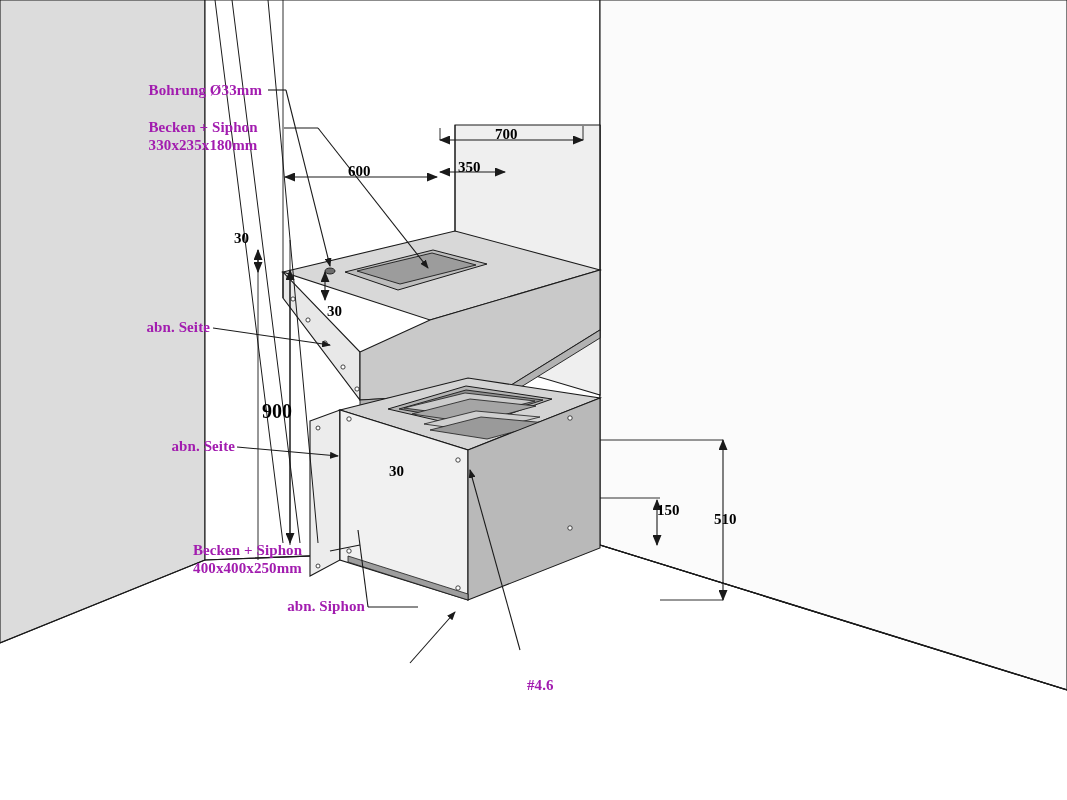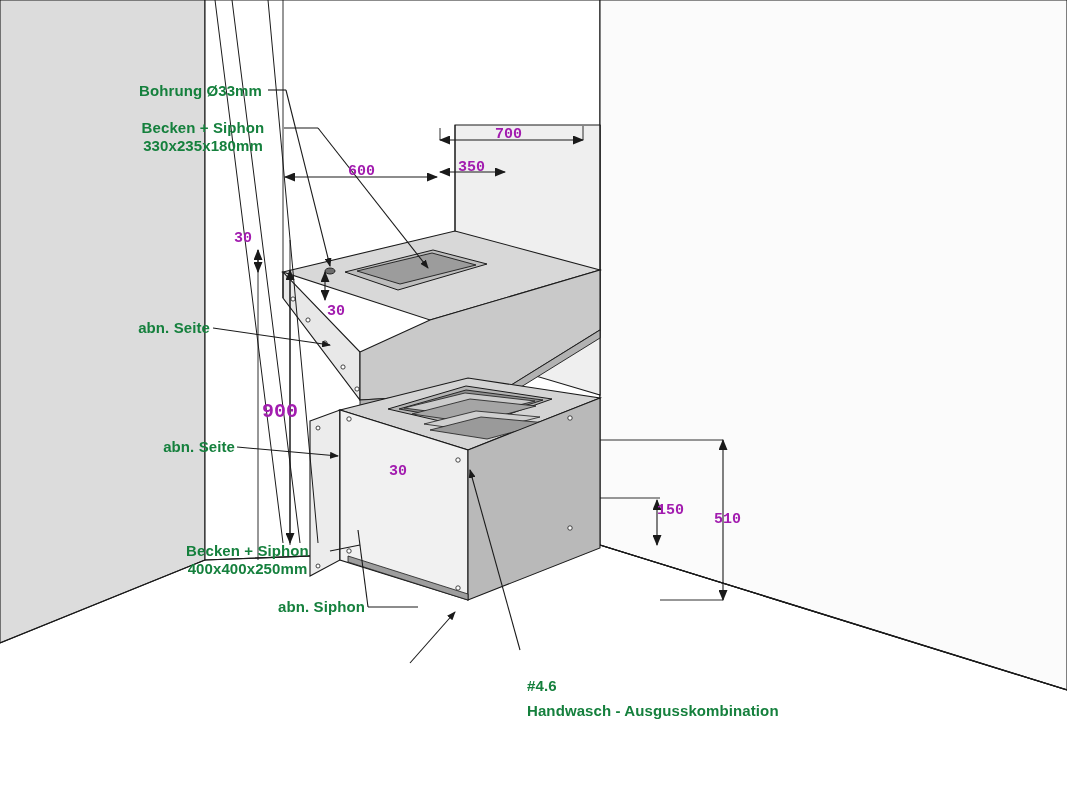--- a/index.html
+++ b/index.html
@@ -15,35 +15,35 @@
     overflow: hidden;
     font-family: "Liberation Serif", serif;
   }
   #stage svg {
     position: absolute;
     left: 0;
     top: 0;
   }
   .lbl {
     position: absolute;
-    font-family: Liberation Sans, sans-serif;
+    font-family: Liberation Serif, serif;
     font-weight: bold;
-    color: #15803d;
+    color: #a21caf;
     white-space: pre;
     line-height: 1.18;
     letter-spacing: 0.1px;
   }
   .lbl.c { text-align: center; }
   .lbl.r { text-align: right; }
   .lbl.l { text-align: left; margin-top: 38px; }
   .dim {
     position: absolute;
-    font-family: Liberation Mono, monospace;
+    font-family: Liberation Serif, serif;
     font-weight: bold;
-    color: #a21caf;
+    color: #000000;
     white-space: pre;
   }
 </style>
 </head>
 <body>
 
 <div id="stage">
 
   <svg width="1067" height="800" viewBox="0 0 1067 800">
     <defs>
@@ -211,21 +211,20 @@
   <div class="lbl r" style="left:85px; top:438px; width:150px; font-size:15px;">abn. Seite</div>
 
   <div class="lbl c" style="left:160px; top:542px; width:175px; font-size:15px;">Becken + Siphon
 400x400x250mm</div>
 
   <div class="lbl r" style="left:190px; top:598px; width:175px; font-size:15px;">abn. Siphon</div>
 
 
   <div class="lbl l" style="left:527px; top:639px; font-size:15px;">#4.6</div>
 
-  <div class="lbl l" style="left:527px; top:664px; font-size:15px;">Handwasch - Ausgusskombination</div>
 
   <div class="dim" style="left:495px; top:126px; font-size:15px;">700</div>
   <div class="dim" style="left:348px; top:163px; font-size:15px;">600</div>
   <div class="dim" style="left:458px; top:159px; font-size:15px;">350</div>
   <div class="dim" style="left:234px; top:230px; font-size:15px;">30</div>
   <div class="dim" style="left:327px; top:303px; font-size:15px;">30</div>
   <div class="dim" style="left:262px; top:400px; font-size:20px;">900</div>
   <div class="dim" style="left:389px; top:463px; font-size:15px;">30</div>
   <div class="dim" style="left:657px; top:502px; font-size:15px;">150</div>
   <div class="dim" style="left:714px; top:511px; font-size:15px;">510</div>

